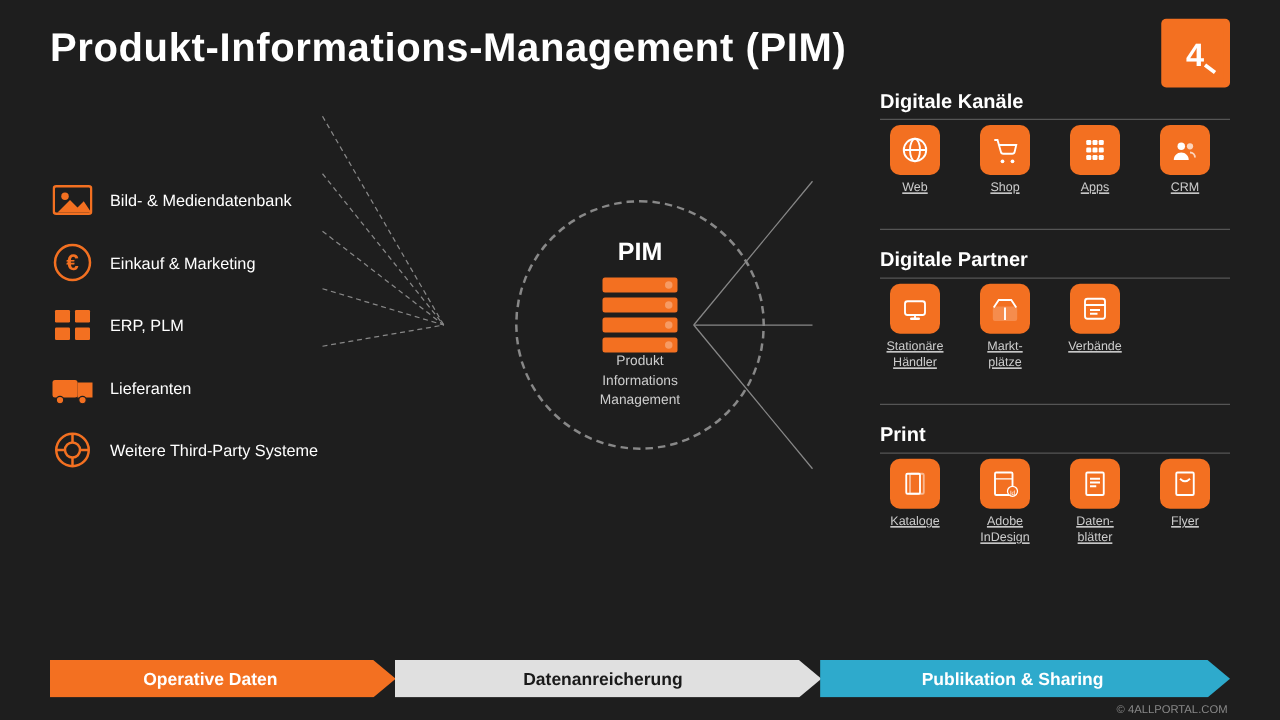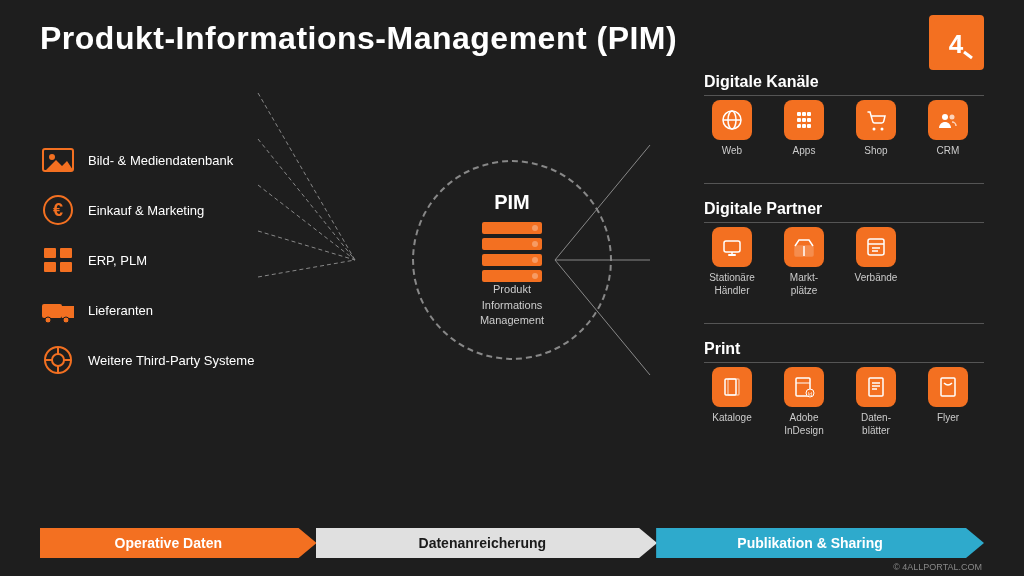--- a/index.html
+++ b/index.html
@@ -153,20 +153,21 @@
       align-items: flex-start;
       margin-bottom: 6px;
     }
 
     .right-icon-item {
       display: flex;
       flex-direction: column;
       align-items: center;
       gap: 4px;
       width: 56px;
+      text-decoration: underline;
     }
 
     .right-icon-box {
       width: 40px;
       height: 40px;
       background: #f37021;
       border-radius: 8px;
       display: flex;
       align-items: center;
       justify-content: center;
@@ -404,46 +405,46 @@
                   <circle cx="11" cy="11" r="9" fill="none" stroke="white" stroke-width="1.5"></circle>
                   <ellipse cx="11" cy="11" rx="4" ry="9" fill="none" stroke="white" stroke-width="1.5"></ellipse>
                   <line x1="2" y1="11" x2="20" y2="11" stroke="white" stroke-width="1.5"></line>
                 </svg>
             </div>
             <span class="right-icon-label">Web</span>
           </div>
           <div class="right-icon-item">
             <div class="right-icon-box">
               <svg width="22" height="22" viewBox="0 0 22 22">
+                  <path d="M3 3h2l2.68 9.39a2 2 0 001.92 1.61h7.17a2 2 0 001.95-1.57L20 7H6" fill="none" stroke="white" stroke-width="1.5" stroke-linecap="round"></path>
+                  <circle cx="9" cy="20" r="1.5" fill="white"></circle>
+                  <circle cx="17" cy="20" r="1.5" fill="white"></circle>
+                </svg>
+            </div>
+            <span class="right-icon-label">Shop</span>
+          </div>
+          <div class="right-icon-item">
+            <div class="right-icon-box">
+              <svg width="22" height="22" viewBox="0 0 22 22">
                   <rect x="4" y="3" width="4" height="4" rx="1" fill="white"></rect>
                   <rect x="9" y="3" width="4" height="4" rx="1" fill="white"></rect>
                   <rect x="14" y="3" width="4" height="4" rx="1" fill="white"></rect>
                   <rect x="4" y="9" width="4" height="4" rx="1" fill="white"></rect>
                   <rect x="9" y="9" width="4" height="4" rx="1" fill="white"></rect>
                   <rect x="14" y="9" width="4" height="4" rx="1" fill="white"></rect>
                   <rect x="4" y="15" width="4" height="4" rx="1" fill="white"></rect>
                   <rect x="9" y="15" width="4" height="4" rx="1" fill="white"></rect>
                   <rect x="14" y="15" width="4" height="4" rx="1" fill="white"></rect>
                 </svg>
             </div>
             <span class="right-icon-label">Apps</span>
           </div>
           <div class="right-icon-item">
             <div class="right-icon-box">
               <svg width="22" height="22" viewBox="0 0 22 22">
-                  <path d="M3 3h2l2.68 9.39a2 2 0 001.92 1.61h7.17a2 2 0 001.95-1.57L20 7H6" fill="none" stroke="white" stroke-width="1.5" stroke-linecap="round"></path>
-                  <circle cx="9" cy="20" r="1.5" fill="white"></circle>
-                  <circle cx="17" cy="20" r="1.5" fill="white"></circle>
-                </svg>
-            </div>
-            <span class="right-icon-label">Shop</span>
-          </div>
-          <div class="right-icon-item">
-            <div class="right-icon-box">
-              <svg width="22" height="22" viewBox="0 0 22 22">
                   <circle cx="8" cy="8" r="3" fill="white"></circle>
                   <circle cx="15" cy="8" r="2.5" fill="white" opacity="0.7"></circle>
                   <path d="M2 19c0-3.31 2.69-6 6-6s6 2.69 6 6" fill="white"></path>
                   <path d="M15 13c2.21 0 4 1.79 4 4" fill="none" stroke="white" stroke-width="1.5" opacity="0.7"></path>
                 </svg>
             </div>
             <span class="right-icon-label">CRM</span>
           </div>
         </div>
       </div>

